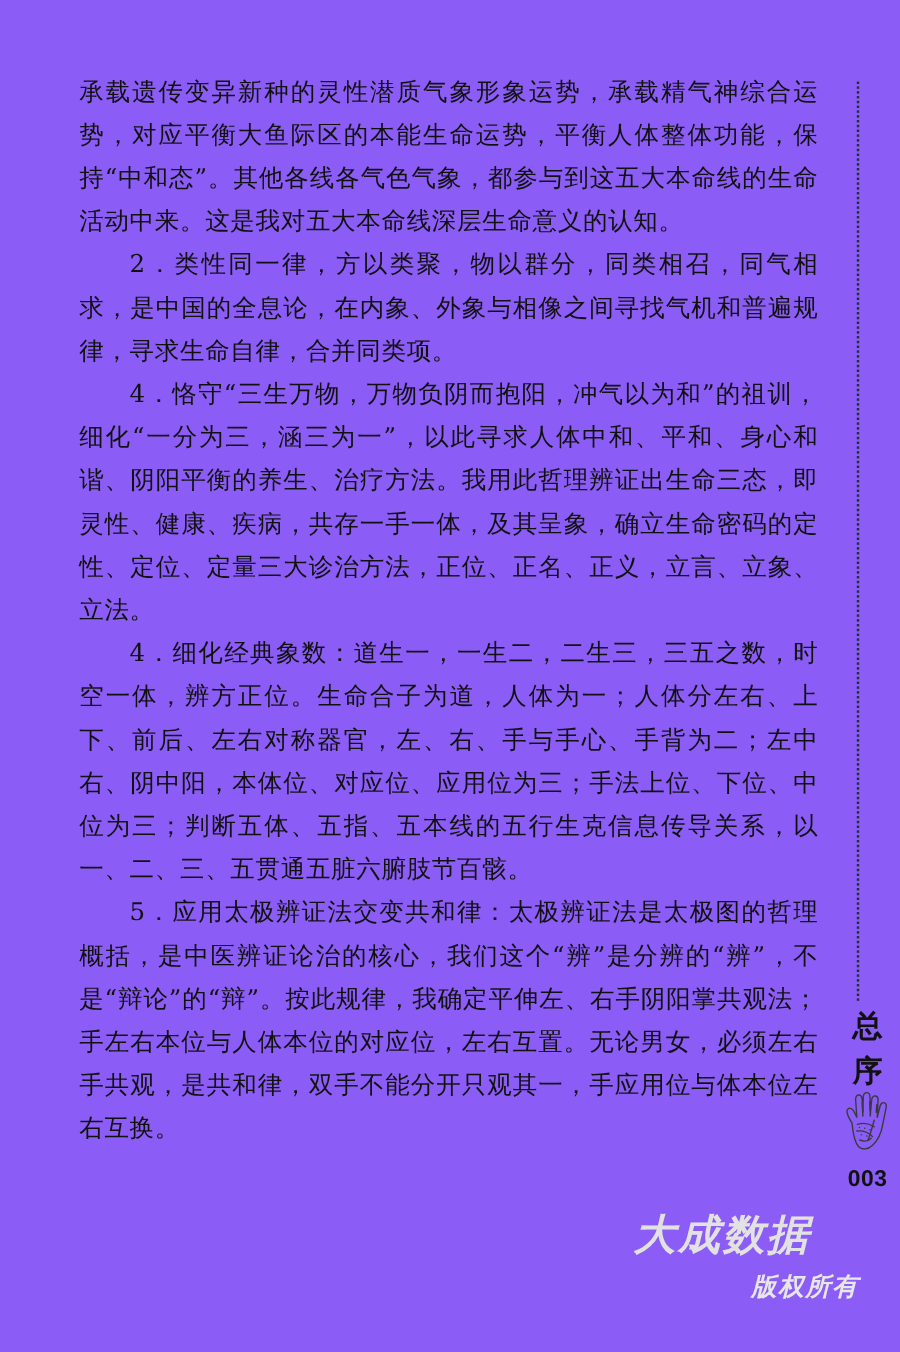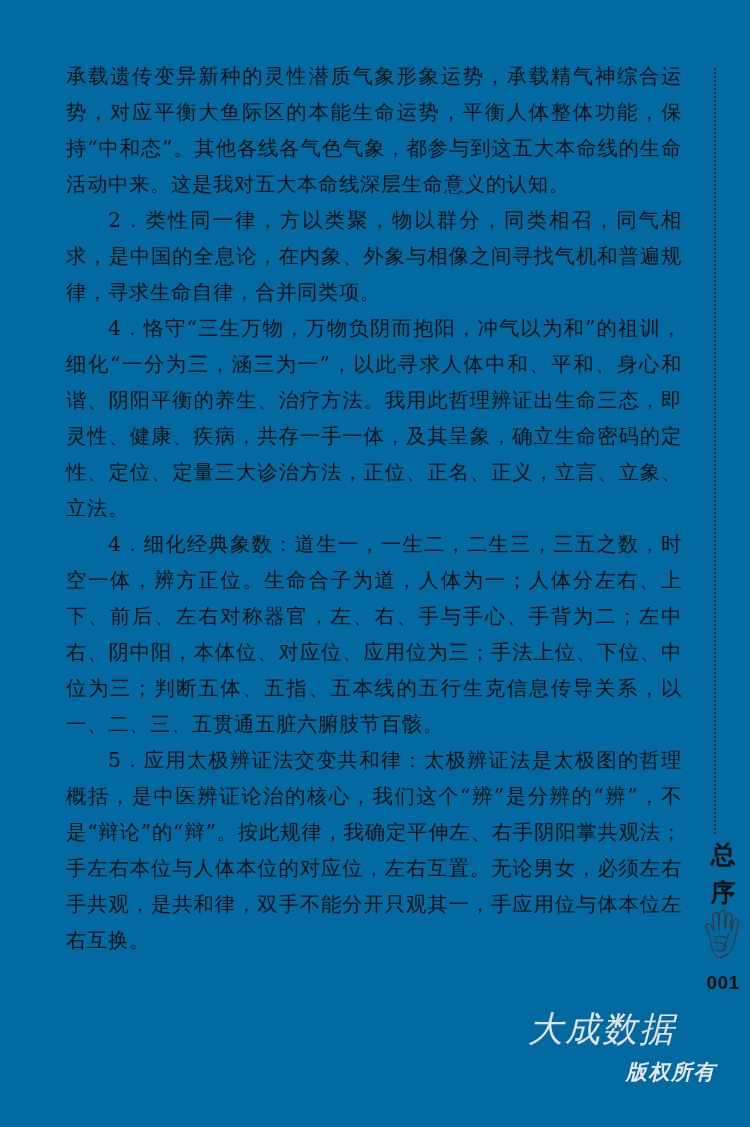--- a/index.html
+++ b/index.html
@@ -7,21 +7,21 @@
     padding: 0;
     background: #ffffff;
   }
   body {
     font-family: "DejaVu Serif", serif;
   }
   #page {
     position: relative;
     width: 750px;
     height: 1127px;
-    background: #0369a1;
+    background: #8b5cf6;
     overflow: hidden;
   }
 
   
   #text-column {
     position: absolute;
     left: 66px;
     top: 58px;
     width: 616px;
   }
@@ -103,21 +103,21 @@
     width: 200px;
     height: 100px;
     pointer-events: none;
   }
   #watermark .wm-main {
     position: absolute;
     left: 0;
     top: 0;
     font-family: "DejaVu Serif", "Liberation Serif", serif;
     font-size: 35px;
-    font-weight: 400;
+    font-weight: 700;
     font-style: italic;
     color: #e2e2e2;
     letter-spacing: 2px;
     white-space: nowrap;
   }
   #watermark .wm-sub {
     position: absolute;
     left: 54px;
     top: 52px;
     font-family: "DejaVu Serif", "Liberation Serif", serif;
@@ -176,21 +176,21 @@
         <g fill="#3a3a3a">
           <circle cx="18.2" cy="33.6" r="0.65"></circle>
           <circle cx="22.6" cy="34.2" r="0.65"></circle>
           <circle cx="27.0" cy="35.4" r="0.65"></circle>
           <circle cx="19.8" cy="39.6" r="0.65"></circle>
           <circle cx="24.4" cy="40.6" r="0.65"></circle>
         </g>
       </svg>
     </div>
 
-    <div id="page-number">001</div>
+    <div id="page-number">003</div>
   </div>
 
   <div id="watermark">
     <div class="wm-main">大成数据</div>
     <div class="wm-sub">版权所有</div>
   </div>
 
 </div>
 
 </body></html>

